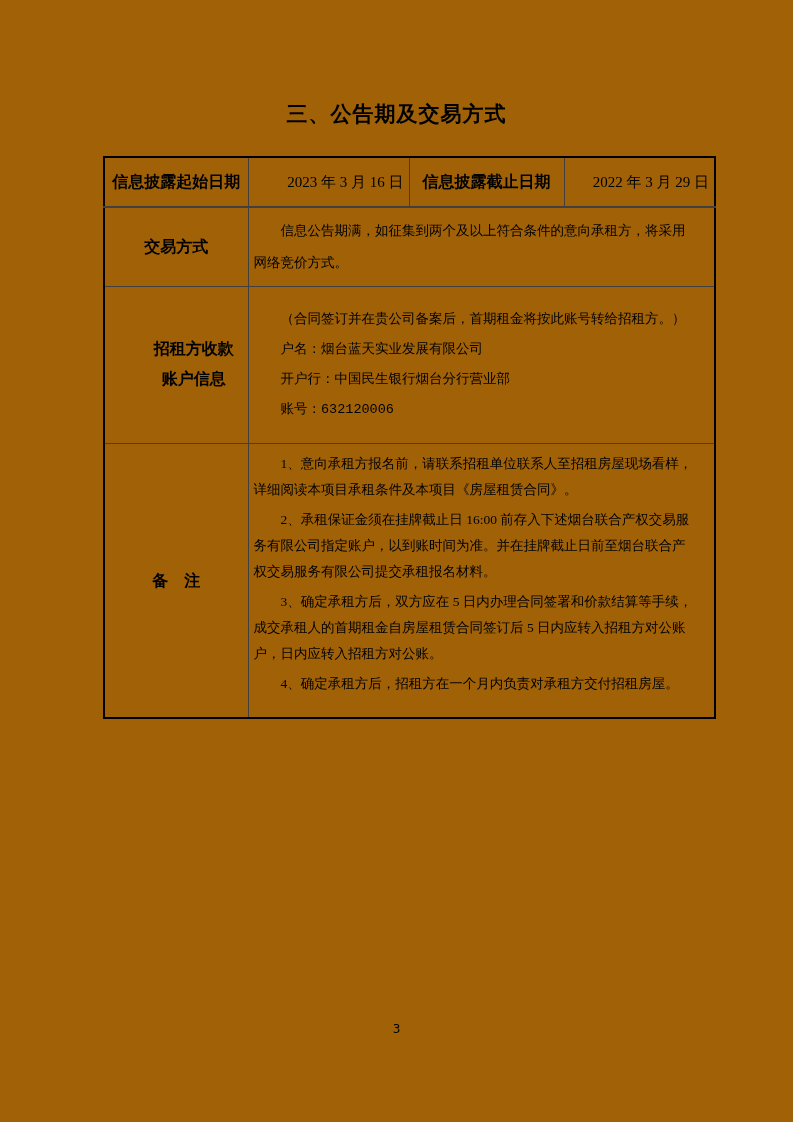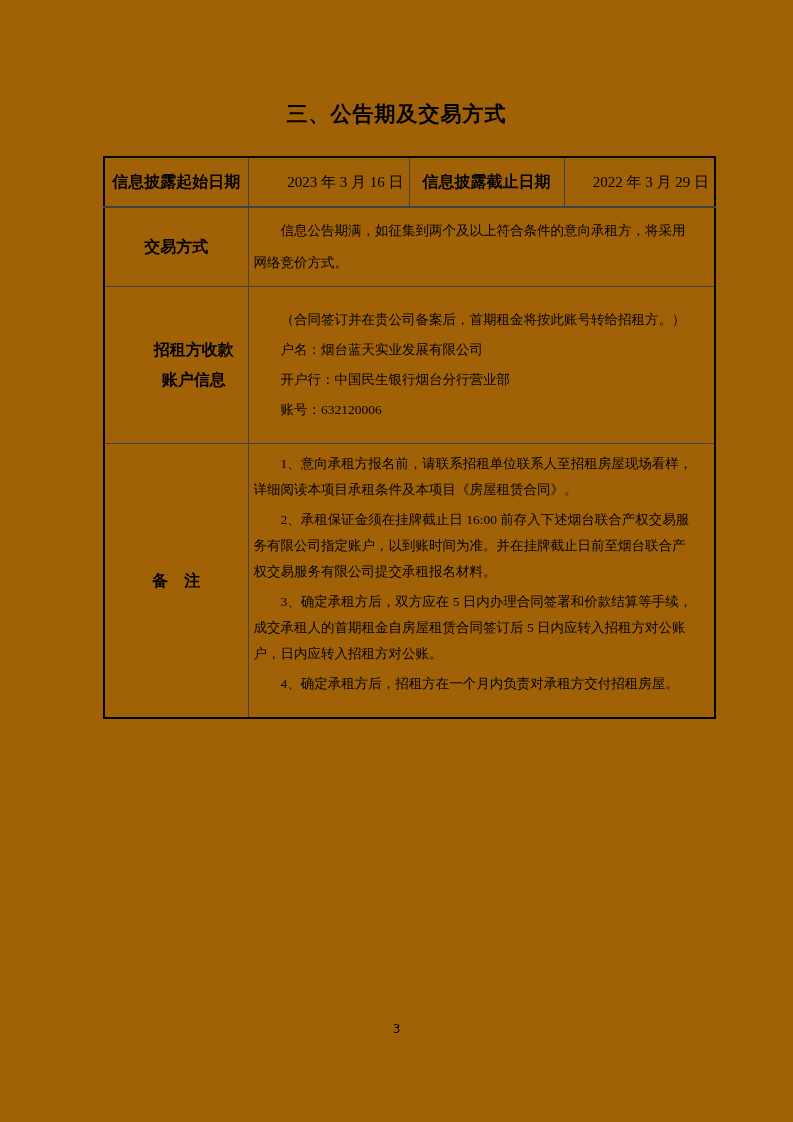--- a/index.html
+++ b/index.html
@@ -55,21 +55,21 @@
     text-align: left;
     padding: 0 8px;
   }
   .line { white-space: nowrap; }
   .indent { padding-left: 27px; }
 
   tr.r1  td { height: 48px; }
   tr.r2  td { height: 50px; }
   tr.r3  td { height: 252px; }
   tr.r4  td { height: 78px; }
-  tr.r5  td { height: 156px; }
+  tr.r5  td { height: 156px; font-family: Liberation Mono, monospace; }
   tr.r6  td { height: 253px; }
 
   tr.r2 td.content { text-align: center; font-size: 14px; }
   tr.r3 td.lbl { line-height: 40px; }
   tr.r3 td.content .line { line-height: 20px; }
   tr.r4 td.content .line { line-height: 32px; }
   tr.r5 td.lbl { line-height: 30px; padding-left: 40px; }
   tr.r5 td.content .line { line-height: 30px; }
   tr.r6 td.content { padding-top: 3px; padding-bottom: 17px; }
   tr.r6 td.content .line { line-height: 26px; }

